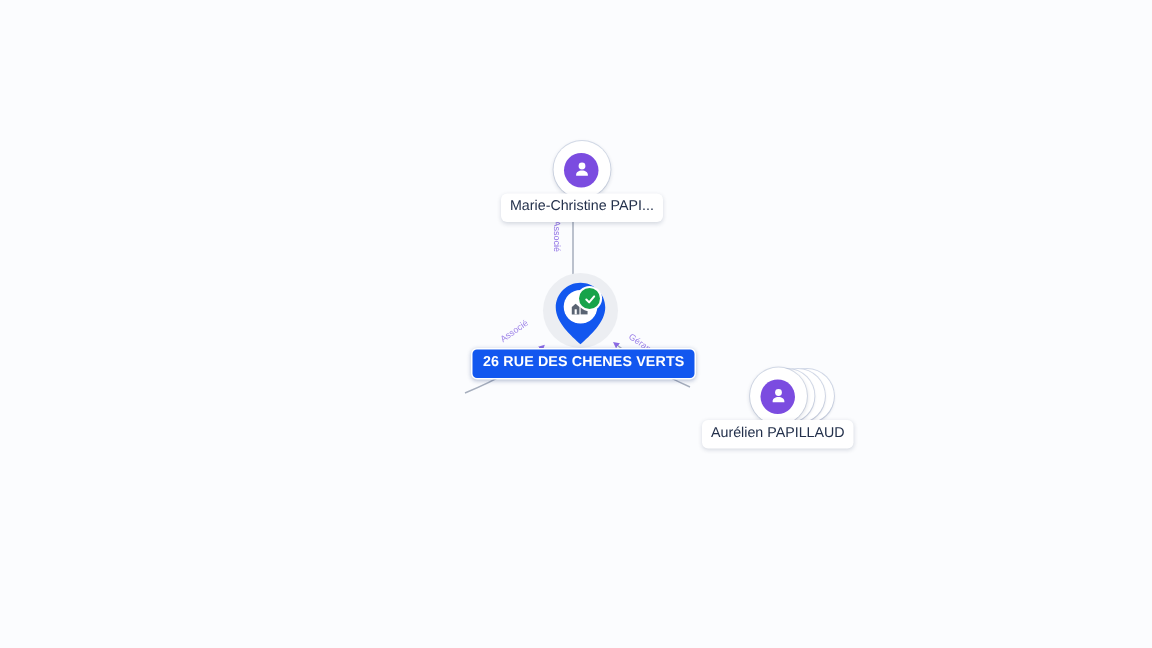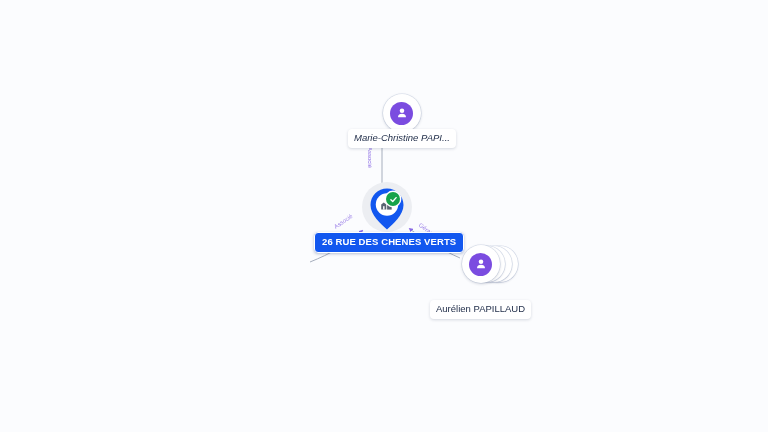--- a/index.html
+++ b/index.html
@@ -213,21 +213,21 @@
 
     <path d="M 460 258 C 442 250, 424 240, 410 229" stroke="#a6aebd" stroke-width="1" fill="none" marker-end="url(#arrow-purple)"></path>
   </svg>
 
   <div class="edge-label" id="edge-label-associe-top">Associé</div>
 
   <div class="edge-label" id="edge-label-associe-left">Associé</div>
 
   <div class="edge-label" id="edge-label-gerant-right">Gérant</div>
 
-  <div class="node" id="node-marie-christine" style="left:348px; top:94px;font-style:italic;">
+  <div class="node" id="node-marie-christine" style="left:334px; top:94px;">
     <div class="avatar-wrap">
       <div class="avatar-card avatar-main">
         <div class="avatar-circle">
           <svg width="14" height="14" viewBox="0 0 24 24" fill="#ffffff">
             <circle cx="12" cy="8" r="3.9"></circle>
             <path d="M12 13.2c-3.9 0-6.7 2.2-6.7 4.6v1.4h13.4v-1.4c0-2.4-2.8-4.6-6.7-4.6z"></path>
           </svg>
         </div>
       </div>
     </div>
@@ -256,21 +256,21 @@
     <div class="pin-badge">
       <svg width="9" height="9" viewBox="0 0 24 24" fill="none" stroke="#ffffff" stroke-width="3.6" stroke-linecap="round" stroke-linejoin="round">
         <path d="M5 12.5 L10 17.5 L19 7"></path>
       </svg>
     </div>
 
     <div class="address-chip">26 RUE DES CHENES VERTS</div>
   </div>
 
 
-  <div class="node" id="node-aurelien" style="left:430px; top:245px;gap:20px;">
+  <div class="node" id="node-aurelien" style="left:468px; top:245px;">
     <div class="avatar-wrap">
       <div class="stack-card stack-3"></div>
       <div class="stack-card stack-2"></div>
       <div class="stack-card stack-1"></div>
       <div class="avatar-card avatar-main">
         <div class="avatar-circle">
           <svg width="14" height="14" viewBox="0 0 24 24" fill="#ffffff">
             <circle cx="12" cy="8" r="3.9"></circle>
             <path d="M12 13.2c-3.9 0-6.7 2.2-6.7 4.6v1.4h13.4v-1.4c0-2.4-2.8-4.6-6.7-4.6z"></path>
           </svg>

